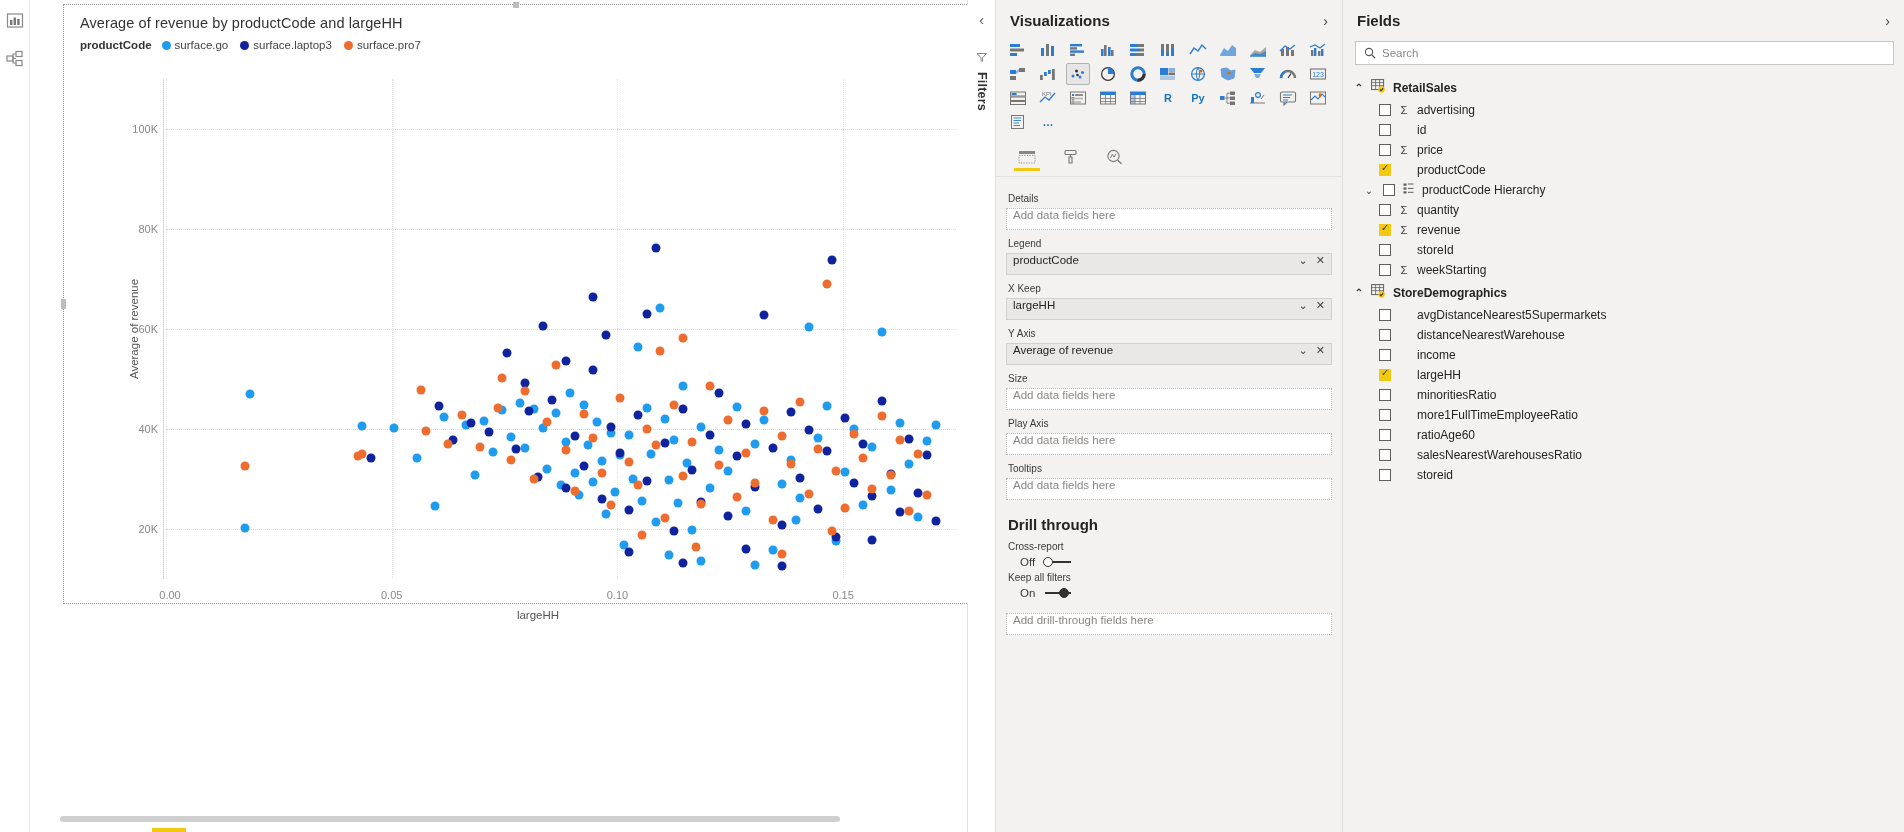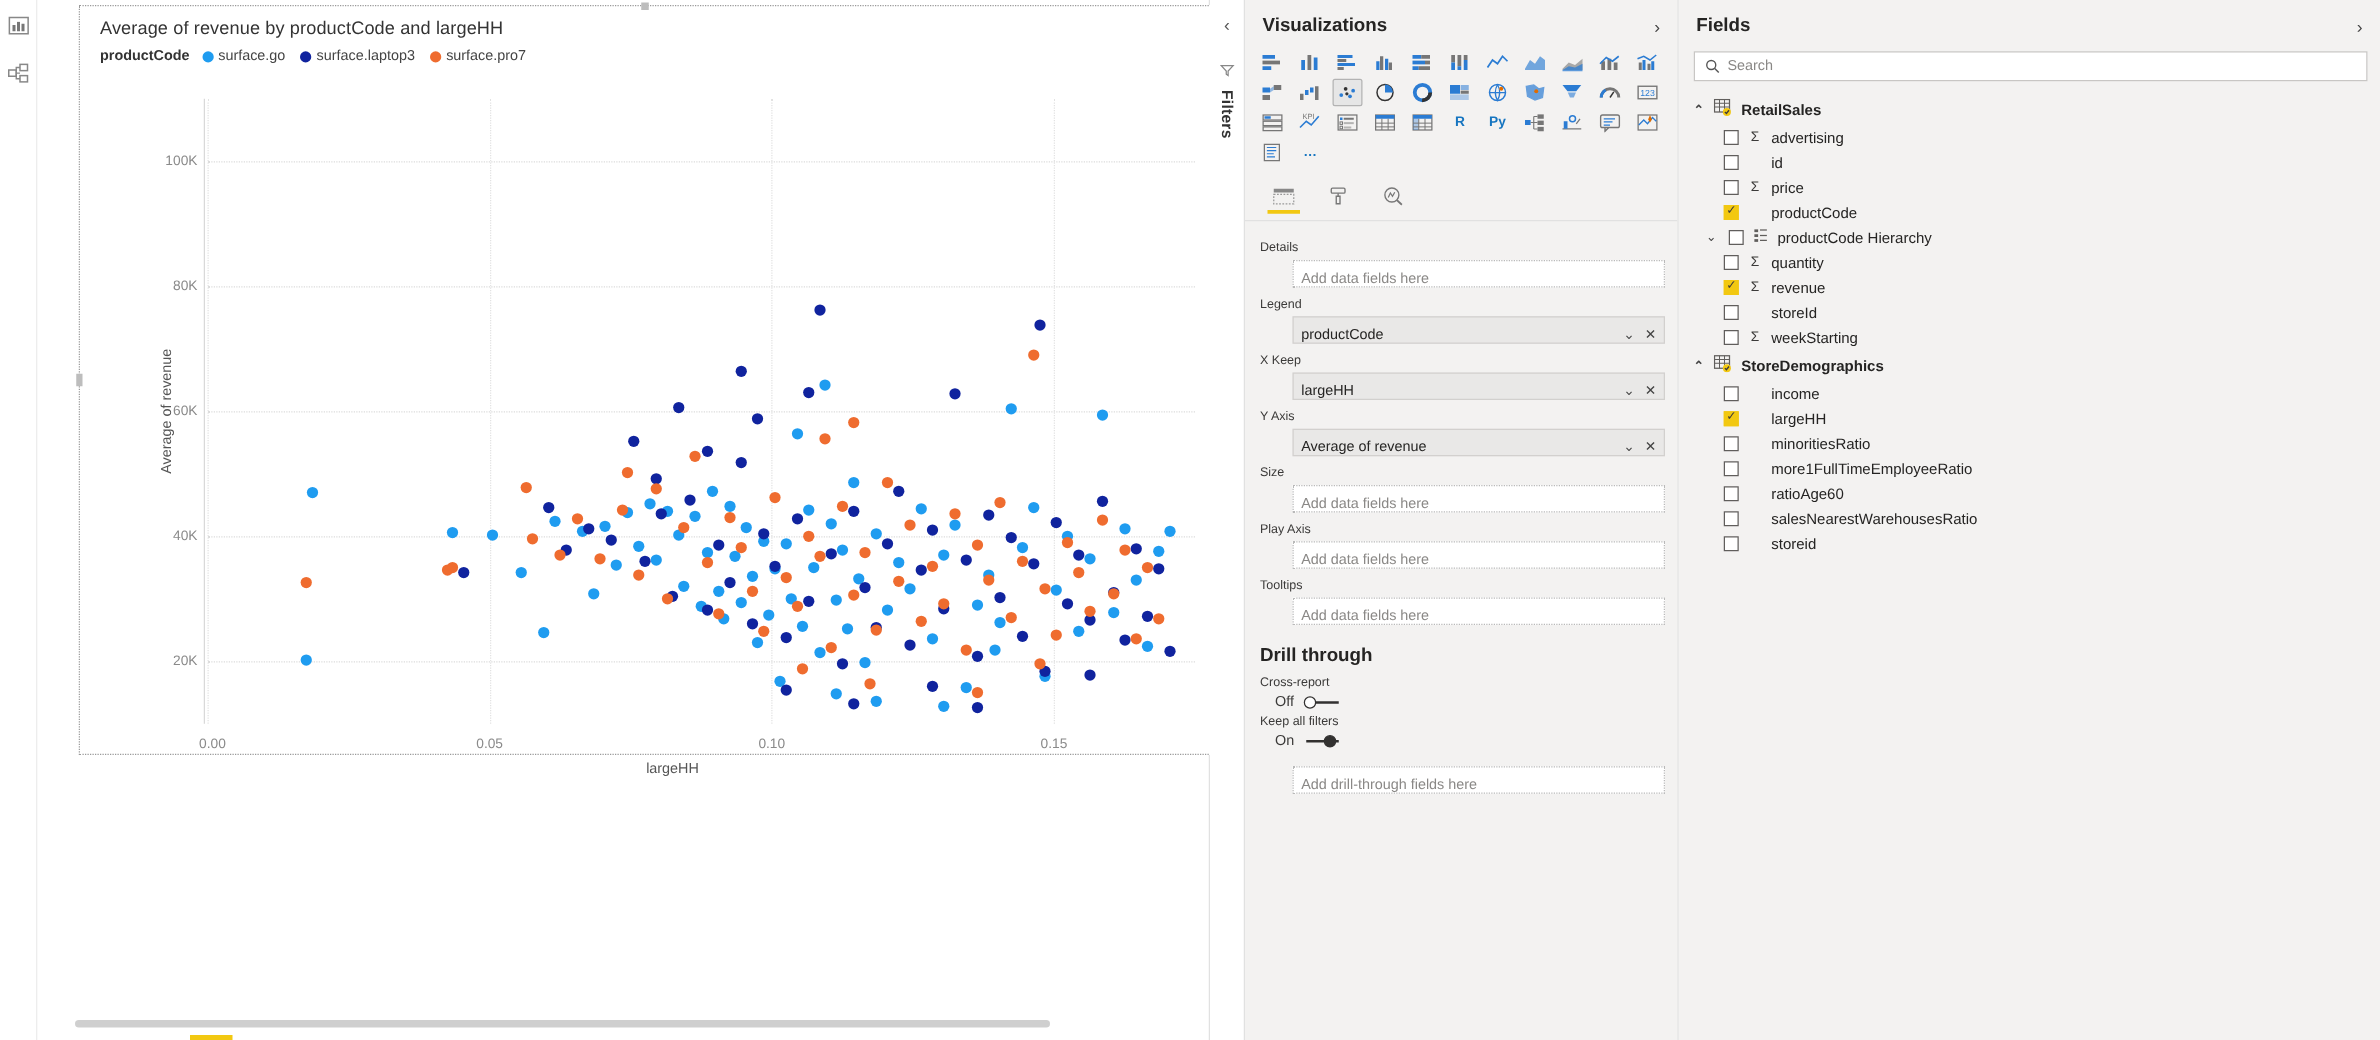--- a/index.html
+++ b/index.html
@@ -120,22 +120,22 @@
     border-bottom: 1px solid #e1e1e1; margin: 4px 0 0 0;
   }
   .well-tab { padding-bottom: 5px; cursor:pointer; display:flex; flex-direction:column; align-items:center; }
   .well-tab .ul { width: 26px; height: 3px; background: transparent; margin-top: 3px; }
   .well-tab.active .ul { background:#f2c811; }
 
   .wells { padding: 8px 10px 0 10px; }
   .well-label { font-size: 10px; color:#3b3a39; margin: 8px 0 4px 2px; }
   .well-box {
     height: 22px; background:#fff; border:1px dotted #b9b9b9;
-    display:flex; align-items:flex-end; padding: 0 6px;
-    font-size: 11.5px; color:#8a8886;margin-left:28px;
+    display:flex; align-items:flex-start; padding: 0 6px;
+    font-size: 11.5px; color:#8a8886;
   }
   .well-box.filled {
     background:#e9e8e7; border:1px solid #d2d0ce; color:#252423; justify-content:space-between;
   }
   .well-actions { display:flex; align-items:center; gap: 8px; color:#444; }
   .well-actions span { cursor:pointer; font-size: 11px; }
 
   .drill-title { font-size: 15px; font-weight:600; color:#252423; margin: 16px 0 6px 2px; }
   .toggle-row { display:flex; align-items:center; gap: 8px; margin: 4px 0 0 14px; font-size: 11.5px; color:#3b3a39; }
   .toggle { position:relative; width: 28px; height: 12px; display:flex; align-items:center; }
@@ -905,20 +905,30 @@
               <rect x="0.6" y="0.6" width="12" height="10" fill="none" stroke="#605e5c" stroke-width="1"></rect>
               <path d="M0.6 3.6 H12.6 M0.6 6.6 H12.6 M4.6 0.6 V10.6 M8.6 0.6 V10.6" stroke="#605e5c" stroke-width=".8"></path>
               <circle cx="10.5" cy="10.5" r="3.2" fill="#f2c811"></circle>
               <path d="M8.9 10.5 L10.1 11.7 L12.2 9.2" stroke="#3b3a39" stroke-width="1.1" fill="none"></path>
             </svg></span>
           <span>StoreDemographics</span>
         </div>
         <div class="tree-field">
           <span class="chk"></span>
           <span class="sigma empty">Σ</span>
+          <span>avgDistanceNearest5Supermarkets</span>
+        </div>
+        <div class="tree-field">
+          <span class="chk"></span>
+          <span class="sigma empty">Σ</span>
+          <span>distanceNearestWarehouse</span>
+        </div>
+        <div class="tree-field">
+          <span class="chk"></span>
+          <span class="sigma empty">Σ</span>
           <span>income</span>
         </div>
         <div class="tree-field">
           <span class="chk checked"></span>
           <span class="sigma empty">Σ</span>
           <span>largeHH</span>
         </div>
         <div class="tree-field">
           <span class="chk"></span>
           <span class="sigma empty">Σ</span>

